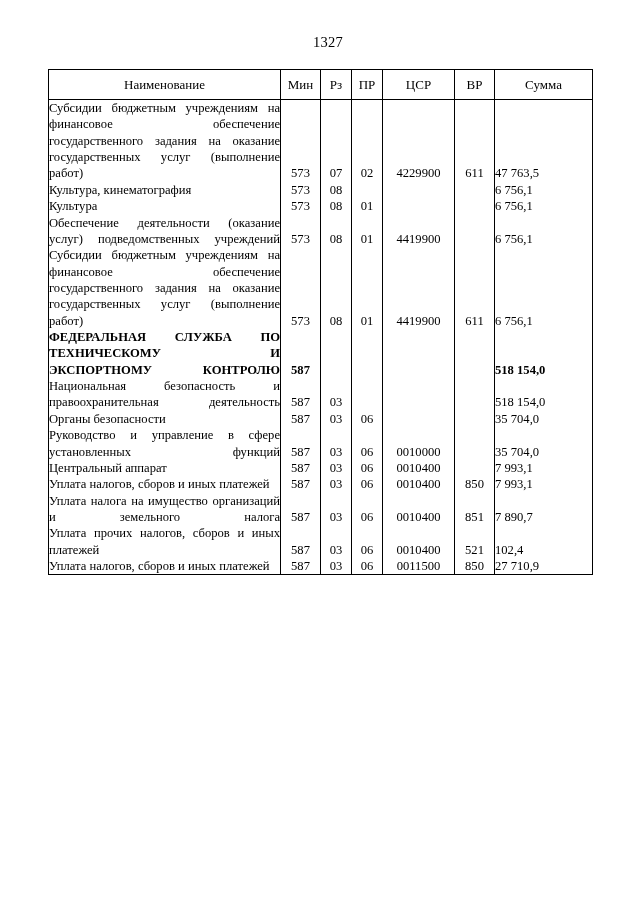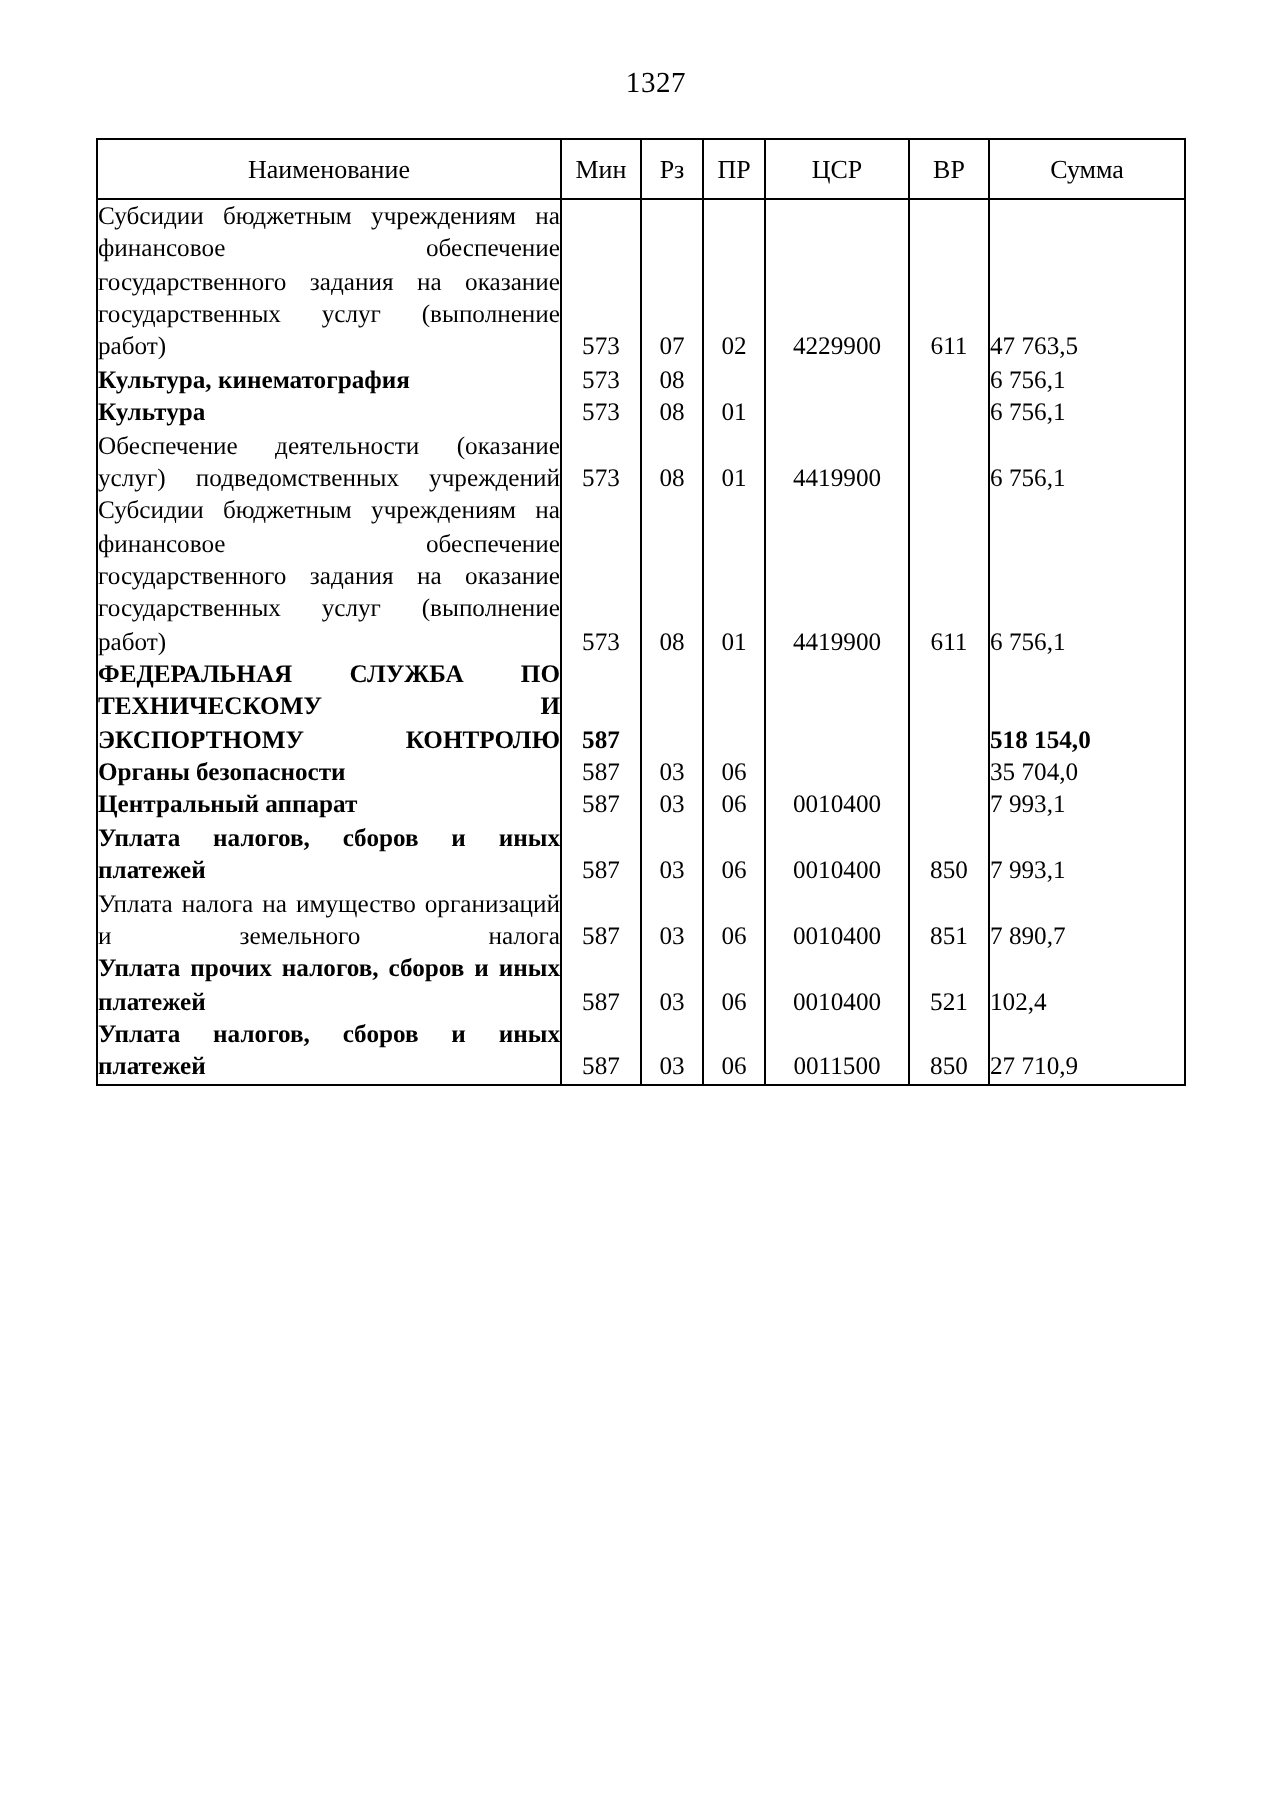--- a/index.html
+++ b/index.html
@@ -67,21 +67,20 @@
     line-height: 1.30;
   }
   .just {
     text-align: justify;
     text-align-last: justify;
     -moz-text-align-last: justify;
   }
   .just-left {
     text-align: justify;
     text-align-last: left;
-    font-weight: bold;
     -moz-text-align-last: left;
   }
   .bold { font-weight: bold; margin-left: 36px; }
   .num {
     text-align: center;
     padding: 2px 0 2px 0;
     line-height: 1.30;
     white-space: nowrap;
   }
   .sum {
@@ -167,25 +166,43 @@
         <tr>
           <td class="cell-name just bold">ФЕДЕРАЛЬНАЯ СЛУЖБА ПО ТЕХНИЧЕСКОМУ И ЭКСПОРТНОМУ КОНТРОЛЮ</td>
           <td class="num bold">587</td>
           <td class="num bold"></td>
           <td class="num bold"></td>
           <td class="num bold"></td>
           <td class="num bold"></td>
           <td class="sum bold">518 154,0</td>
         </tr>
         <tr>
+          <td class="cell-name just">Национальная безопасность и правоохранительная деятельность</td>
+          <td class="num">587</td>
+          <td class="num">03</td>
+          <td class="num"></td>
+          <td class="num"></td>
+          <td class="num"></td>
+          <td class="sum">518 154,0</td>
+        </tr>
+        <tr>
           <td class="cell-name just-left">Органы безопасности</td>
           <td class="num">587</td>
           <td class="num">03</td>
           <td class="num">06</td>
           <td class="num"></td>
+          <td class="num"></td>
+          <td class="sum">35 704,0</td>
+        </tr>
+        <tr>
+          <td class="cell-name just">Руководство и управление в сфере установленных функций</td>
+          <td class="num">587</td>
+          <td class="num">03</td>
+          <td class="num">06</td>
+          <td class="num">0010000</td>
           <td class="num"></td>
           <td class="sum">35 704,0</td>
         </tr>
         <tr>
           <td class="cell-name just-left">Центральный аппарат</td>
           <td class="num">587</td>
           <td class="num">03</td>
           <td class="num">06</td>
           <td class="num">0010400</td>
           <td class="num"></td>

